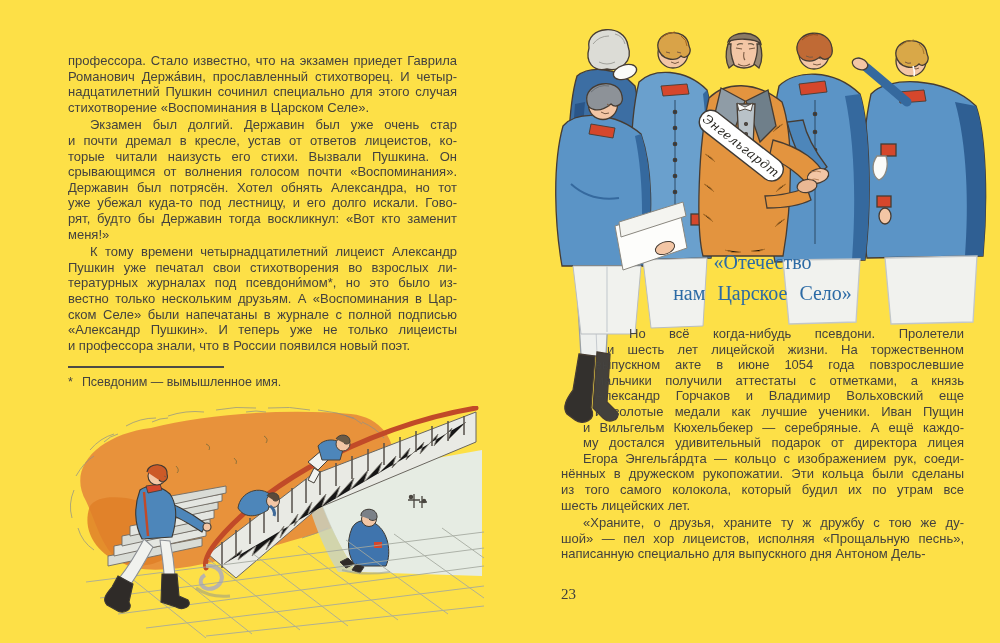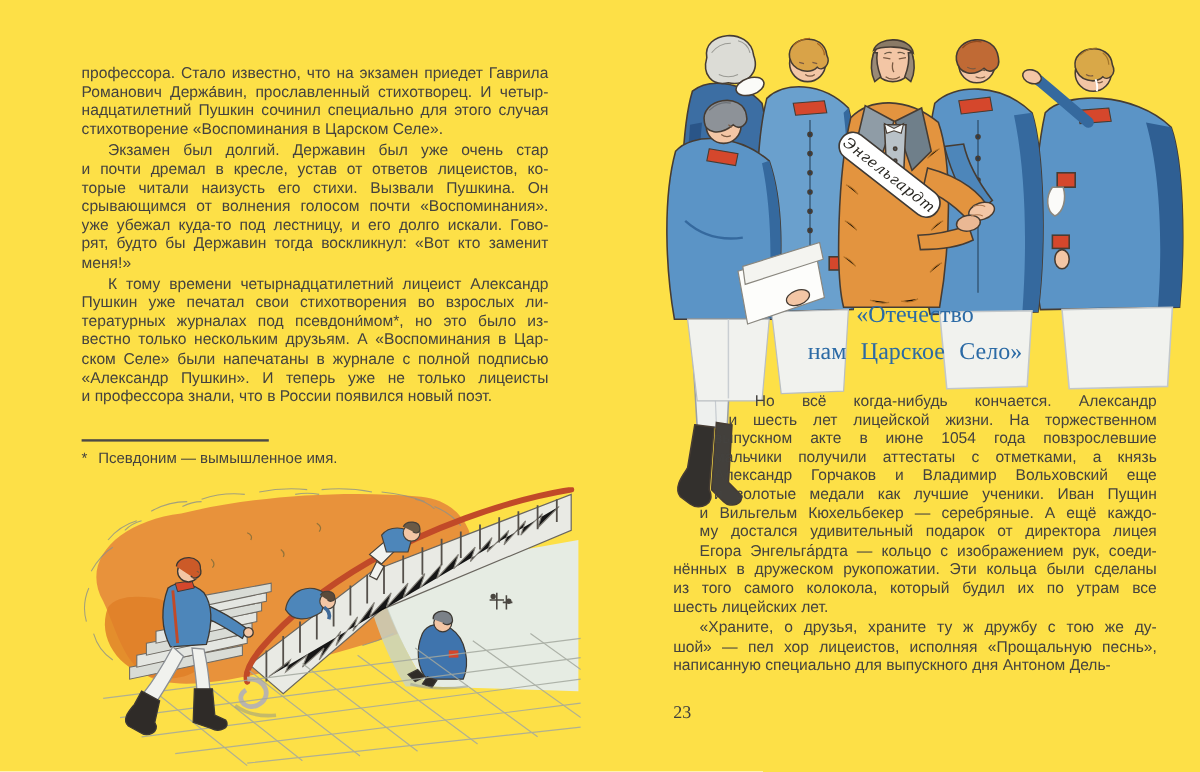--- a/index.html
+++ b/index.html
@@ -46,20 +46,21 @@
         <div class="tline firstline">профессора. Стало известно, что на экзамен приедет Гаврила</div>
         <div class="tline">Романович Держа́вин, прославленный стихотворец. И четыр-</div>
         <div class="tline">надцатилетний Пушкин сочинил специально для этого случая</div>
         <div class="tline lastline">стихотворение «Воспоминания в Царском Селе».</div>
       </div>
       <div class="para indent">
         <div class="tline firstline">Экзамен был долгий. Державин был уже очень стар</div>
         <div class="tline">и почти дремал в кресле, устав от ответов лицеистов, ко-</div>
         <div class="tline">торые читали наизусть его стихи. Вызвали Пушкина. Он</div>
         <div class="tline">срывающимся от волнения голосом почти «Воспоминания».</div>
+        <div class="tline">Державин был потрясён. Хотел обнять Александра, но тот</div>
         <div class="tline">уже убежал куда-то под лестницу, и его долго искали. Гово-</div>
         <div class="tline">рят, будто бы Державин тогда воскликнул: «Вот кто заменит</div>
         <div class="tline lastline">меня!»</div>
       </div>
       <div class="para indent">
         <div class="tline firstline">К тому времени четырнадцатилетний лицеист Александр</div>
         <div class="tline">Пушкин уже печатал свои стихотворения во взрослых ли-</div>
         <div class="tline">тературных журналах под псевдони́мом*, но это было из-</div>
         <div class="tline">вестно только нескольким друзьям. А «Воспоминания в Цар-</div>
         <div class="tline">ском Селе» были напечатаны в журнале с полной подписью</div>
@@ -299,21 +300,21 @@
     <div>«Отечество</div>
     <div>нам Царское Село»</div>
   </div>
 
   <div class="textcol" id="right-text">
     <div class="wrapspacer sp1"></div>
     <div class="wrapspacer sp2"></div>
     <div class="wrapspacer sp3"></div>
     <div>
         <div class="para indent">
-          <div class="tline firstline">Но всё когда-нибудь кончается. Александр</div>
+          <div class="tline firstline">Но всё когда-нибудь псевдони. Пролетели</div>
           <div class="tline">и шесть лет лицейской жизни. На торжественном</div>
           <div class="tline">выпускном акте в июне 1054 года повзрослевшие</div>
           <div class="tline">мальчики получили аттестаты с отметками, а князь</div>
           <div class="tline">Александр Горчаков и Владимир Вольховский еще</div>
           <div class="tline">и золотые медали как лучшие ученики. Иван Пущин</div>
           <div class="tline">и Вильгельм Кюхельбекер — серебряные. А ещё каждо-</div>
           <div class="tline">му достался удивительный подарок от директора лицея</div>
           <div class="tline">Егора Энгельга́рдта — кольцо с изображением рук, соеди-</div>
           <div class="tline">нённых в дружеском рукопожатии. Эти кольца были сделаны</div>
           <div class="tline">из того самого колокола, который будил их по утрам все</div>

